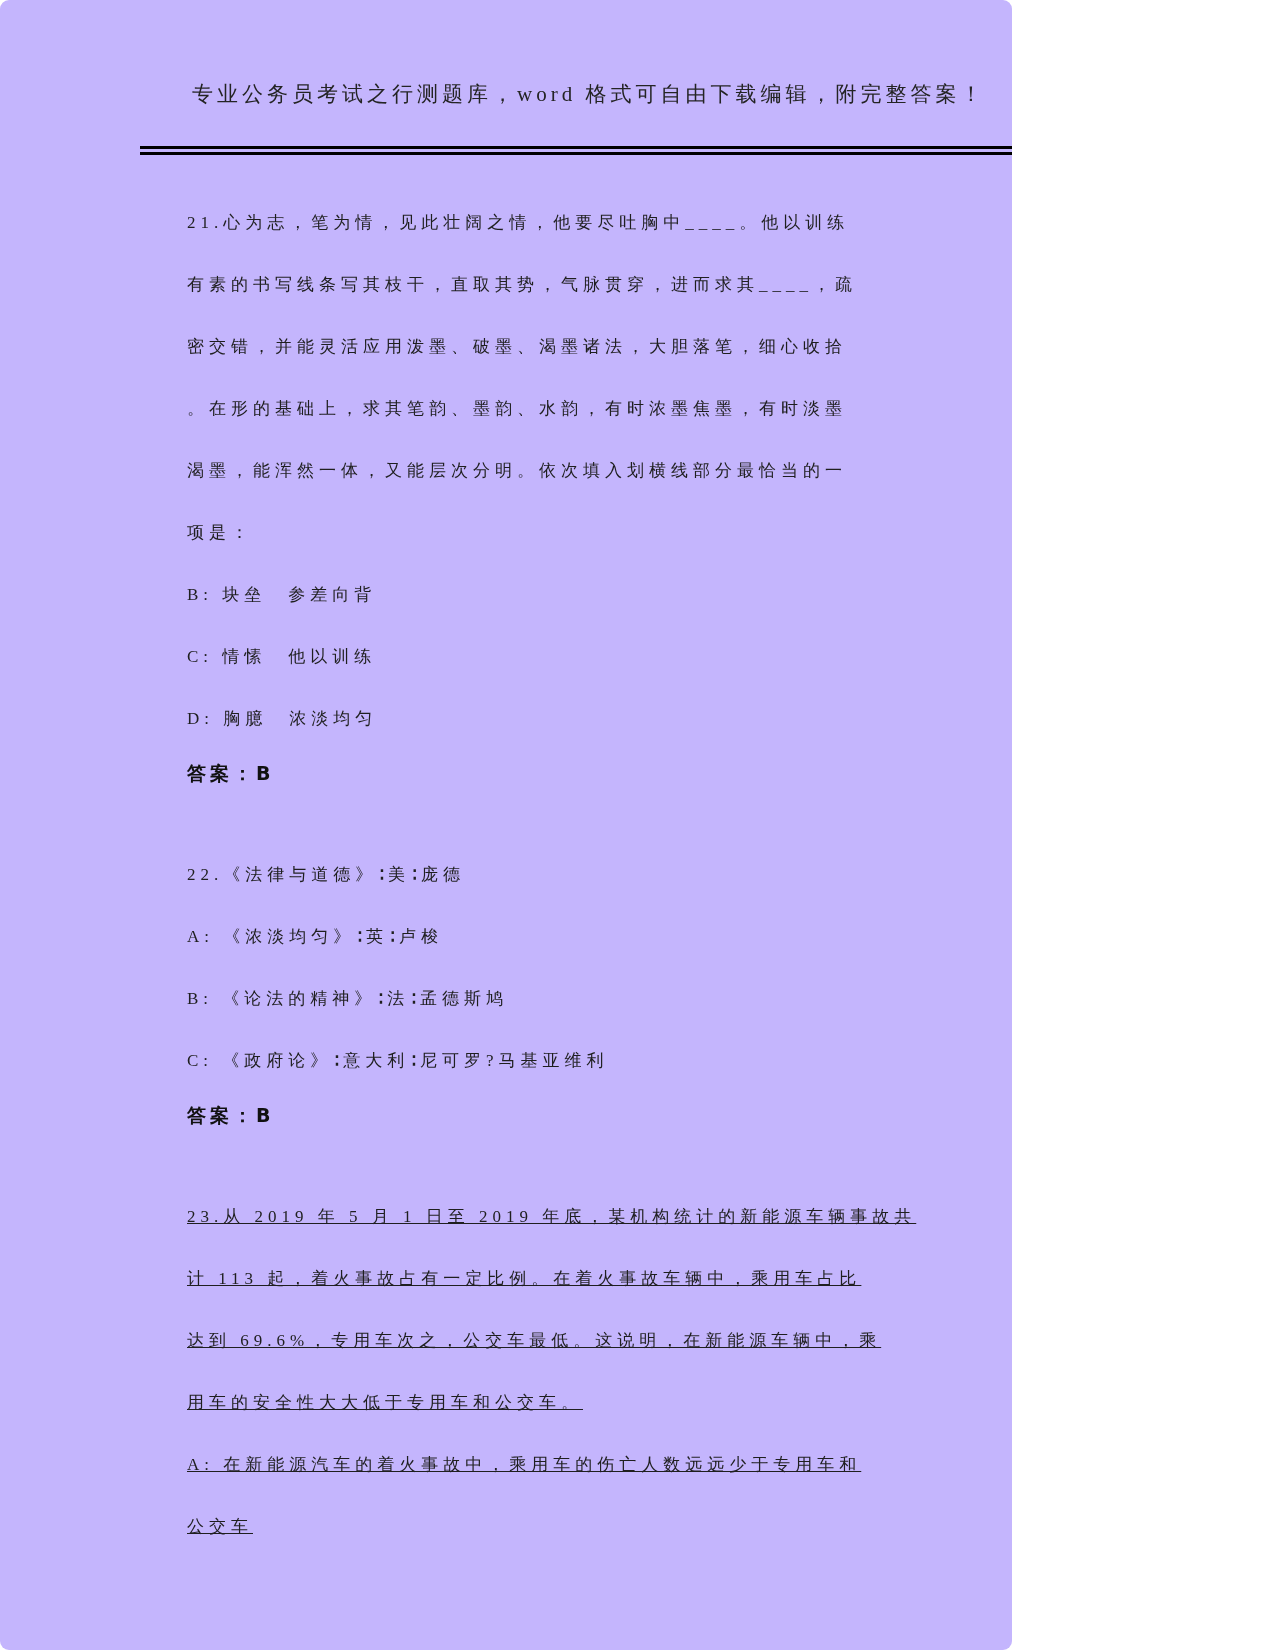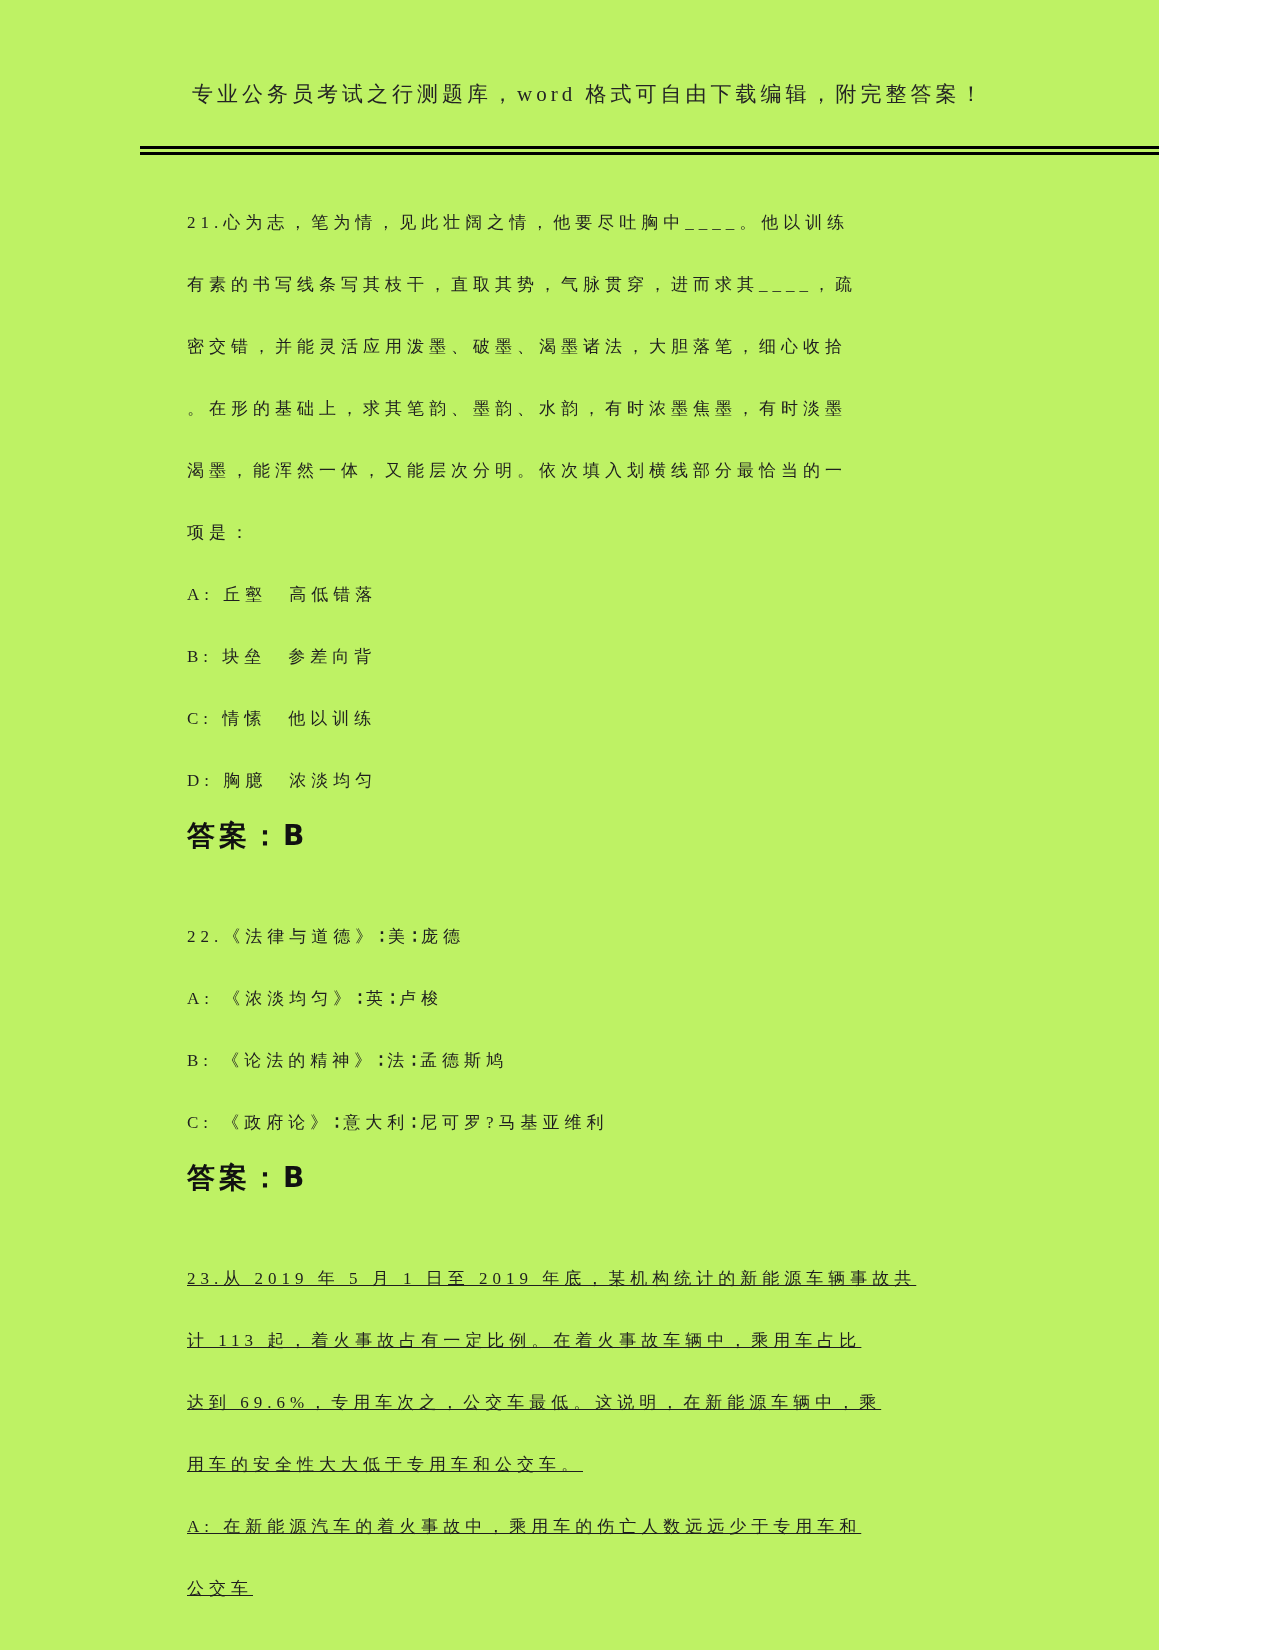--- a/index.html
+++ b/index.html
@@ -1,23 +1,24 @@
 <!DOCTYPE html>
 <html><head>
 <meta charset="utf-8">
 <style>
   html, body { margin: 0; padding: 0; background: #ffffff; }
   .page {
     position: relative;
-    width: 1159px;
+    width: 1012px;
     height: 1650px;
-    background: #bef264;
+    background: #c4b5fd;
     overflow: hidden;
     font-family: "Liberation Serif", "DejaVu Serif", serif;
     color: #1f1f1f;
+    border-radius: 9px;
   }
   .header-text {
     position: absolute;
     left: 192px;
     top: 80px;
     font-size: 21px;
     letter-spacing: 4px;
     white-space: pre;
     color: #242424;
   }
@@ -39,21 +40,21 @@
   .question { margin: 0 0 47px 0; }
   .question:last-child { margin-bottom: 0; text-decoration: underline; }
   .q-text, .q-option {
     font-size: 17px;
     line-height: 62px;
     letter-spacing: 5px;
     white-space: pre;
     color: #1f1f1f;
   }
   .q-answer {
-    font-size: 28px;
+    font-size: 19px;
     line-height: 47px;
     letter-spacing: 4px;
     white-space: pre;
     font-weight: bold;
     font-family: "DejaVu Sans", "Liberation Sans", sans-serif;
     color: #111111;
   }
 </style>
 </head>
 <body>
@@ -66,21 +67,20 @@
 
   <div class="content">
 
     <section class="question">
       <div class="q-text">21.心为志，笔为情，见此壮阔之情，他要尽吐胸中____。他以训练
 有素的书写线条写其枝干，直取其势，气脉贯穿，进而求其____，疏
 密交错，并能灵活应用泼墨、破墨、渴墨诸法，大胆落笔，细心收拾
 。在形的基础上，求其笔韵、墨韵、水韵，有时浓墨焦墨，有时淡墨
 渴墨，能浑然一体，又能层次分明。依次填入划横线部分最恰当的一
 项是：</div>
-      <div class="q-option">A: 丘壑　高低错落</div>
       <div class="q-option">B: 块垒　参差向背</div>
       <div class="q-option">C: 情愫　他以训练</div>
       <div class="q-option">D: 胸臆　浓淡均匀</div>
       <div class="q-answer">答案：B</div>
     </section>
 
     <section class="question">
       <div class="q-text">22.《法律与道德》∶美∶庞德</div>
       <div class="q-option">A: 《浓淡均匀》∶英∶卢梭</div>
       <div class="q-option">B: 《论法的精神》∶法∶孟德斯鸠</div>

